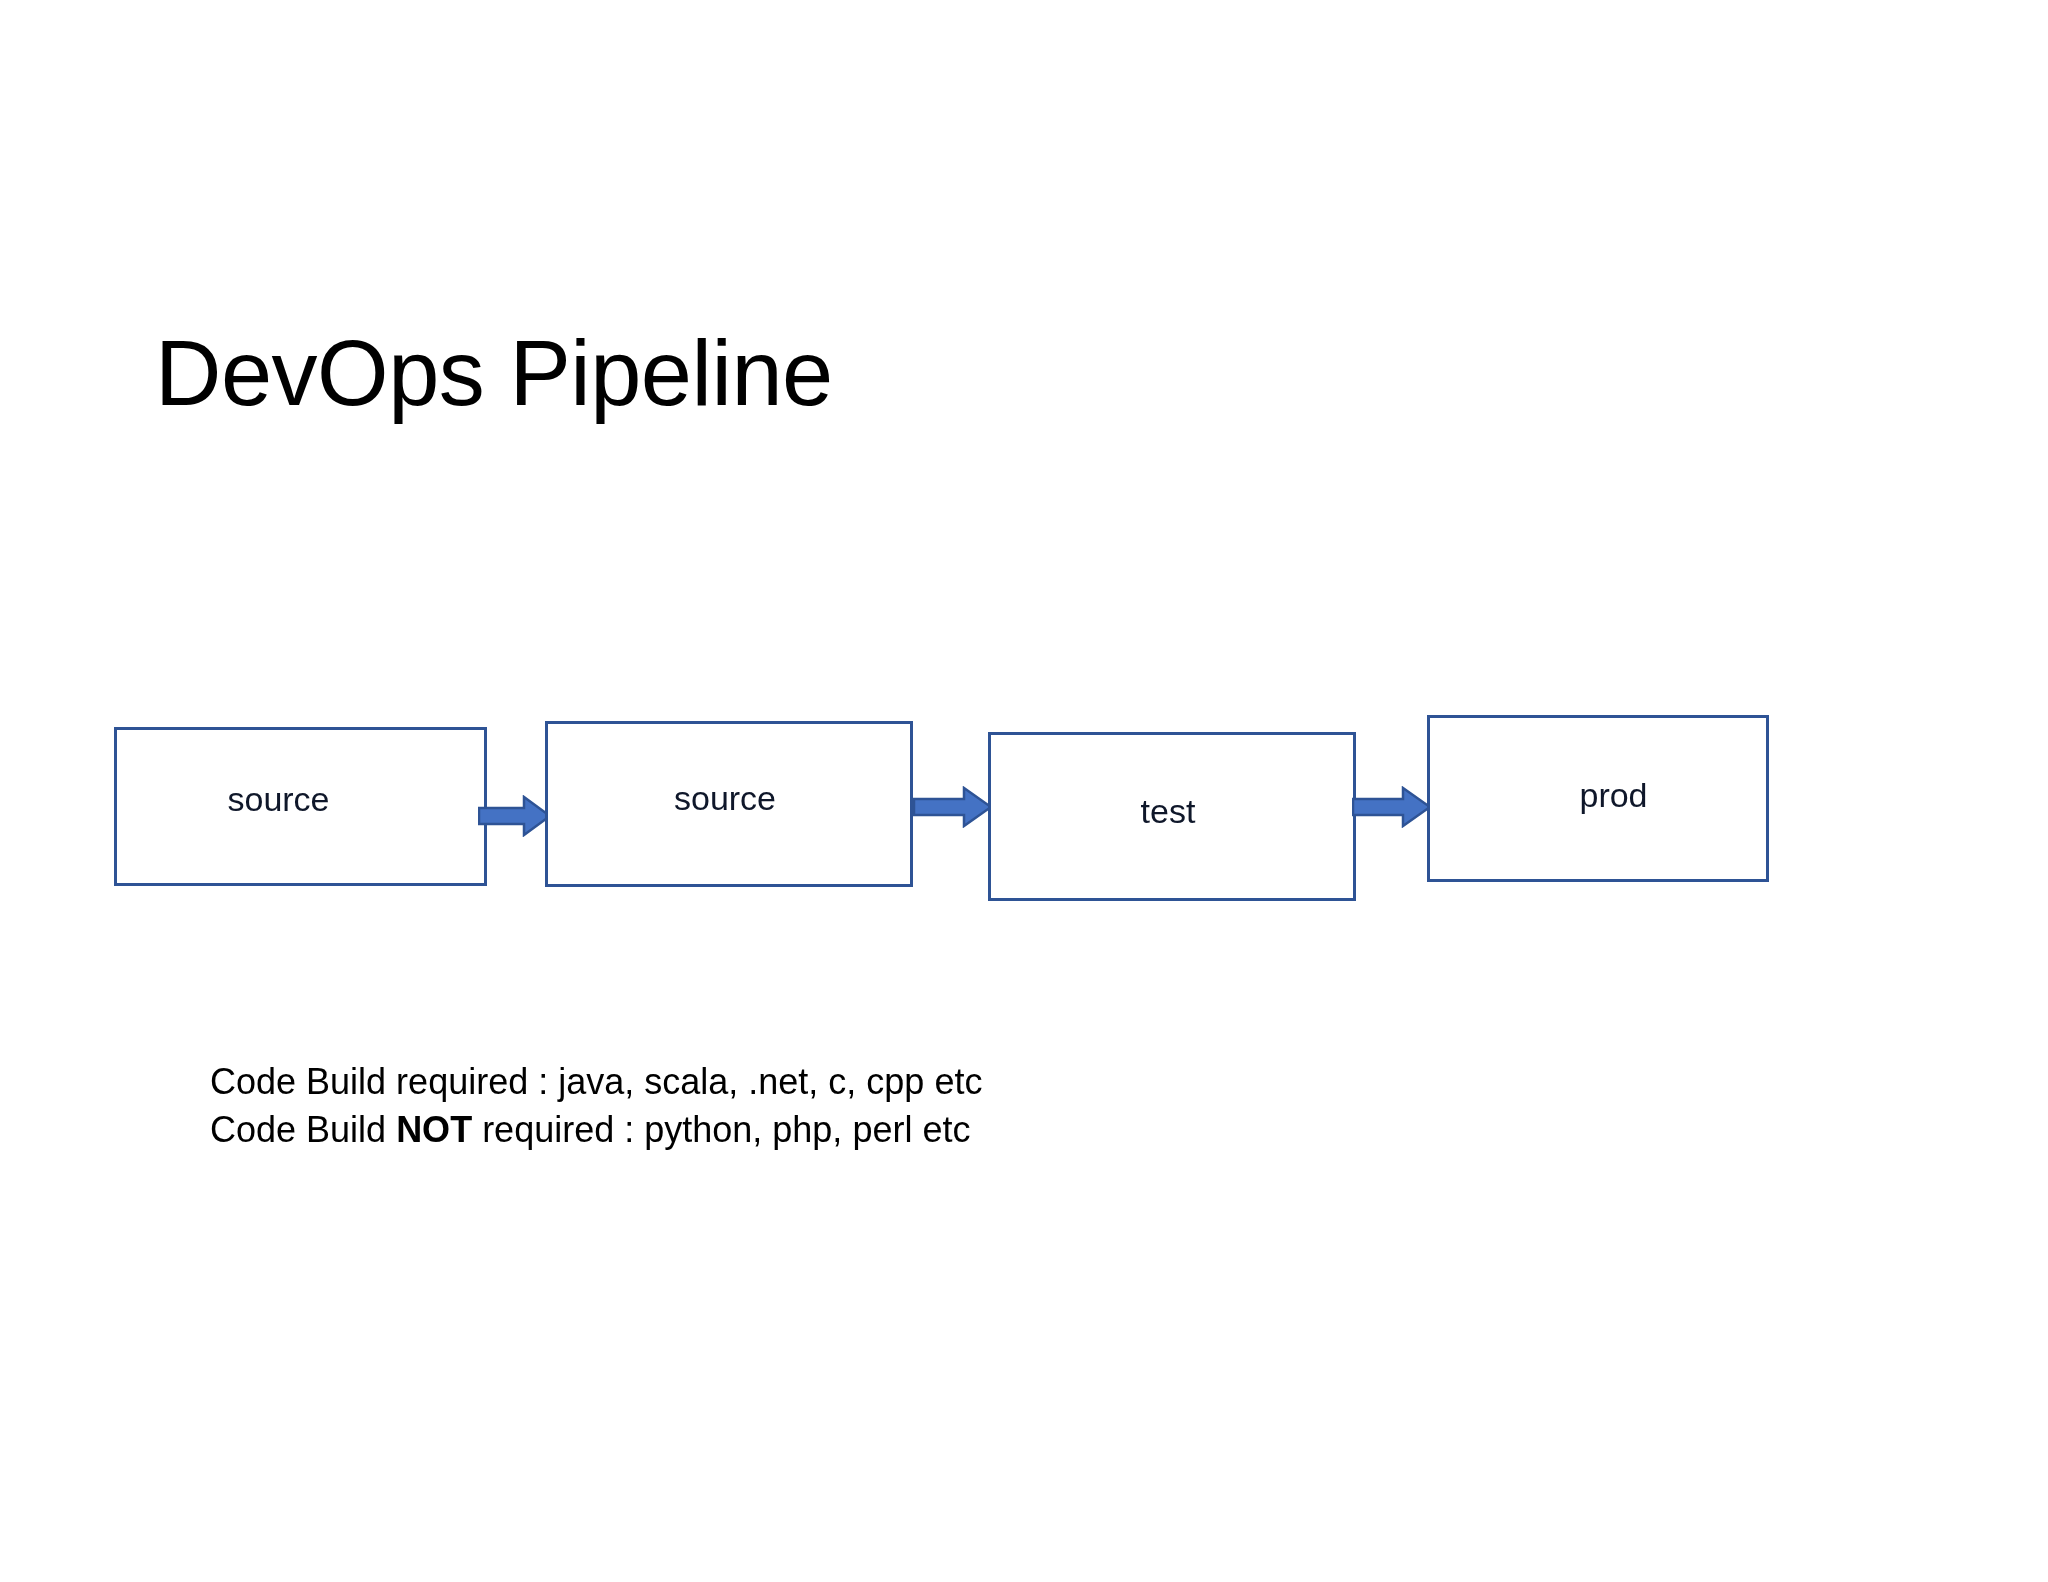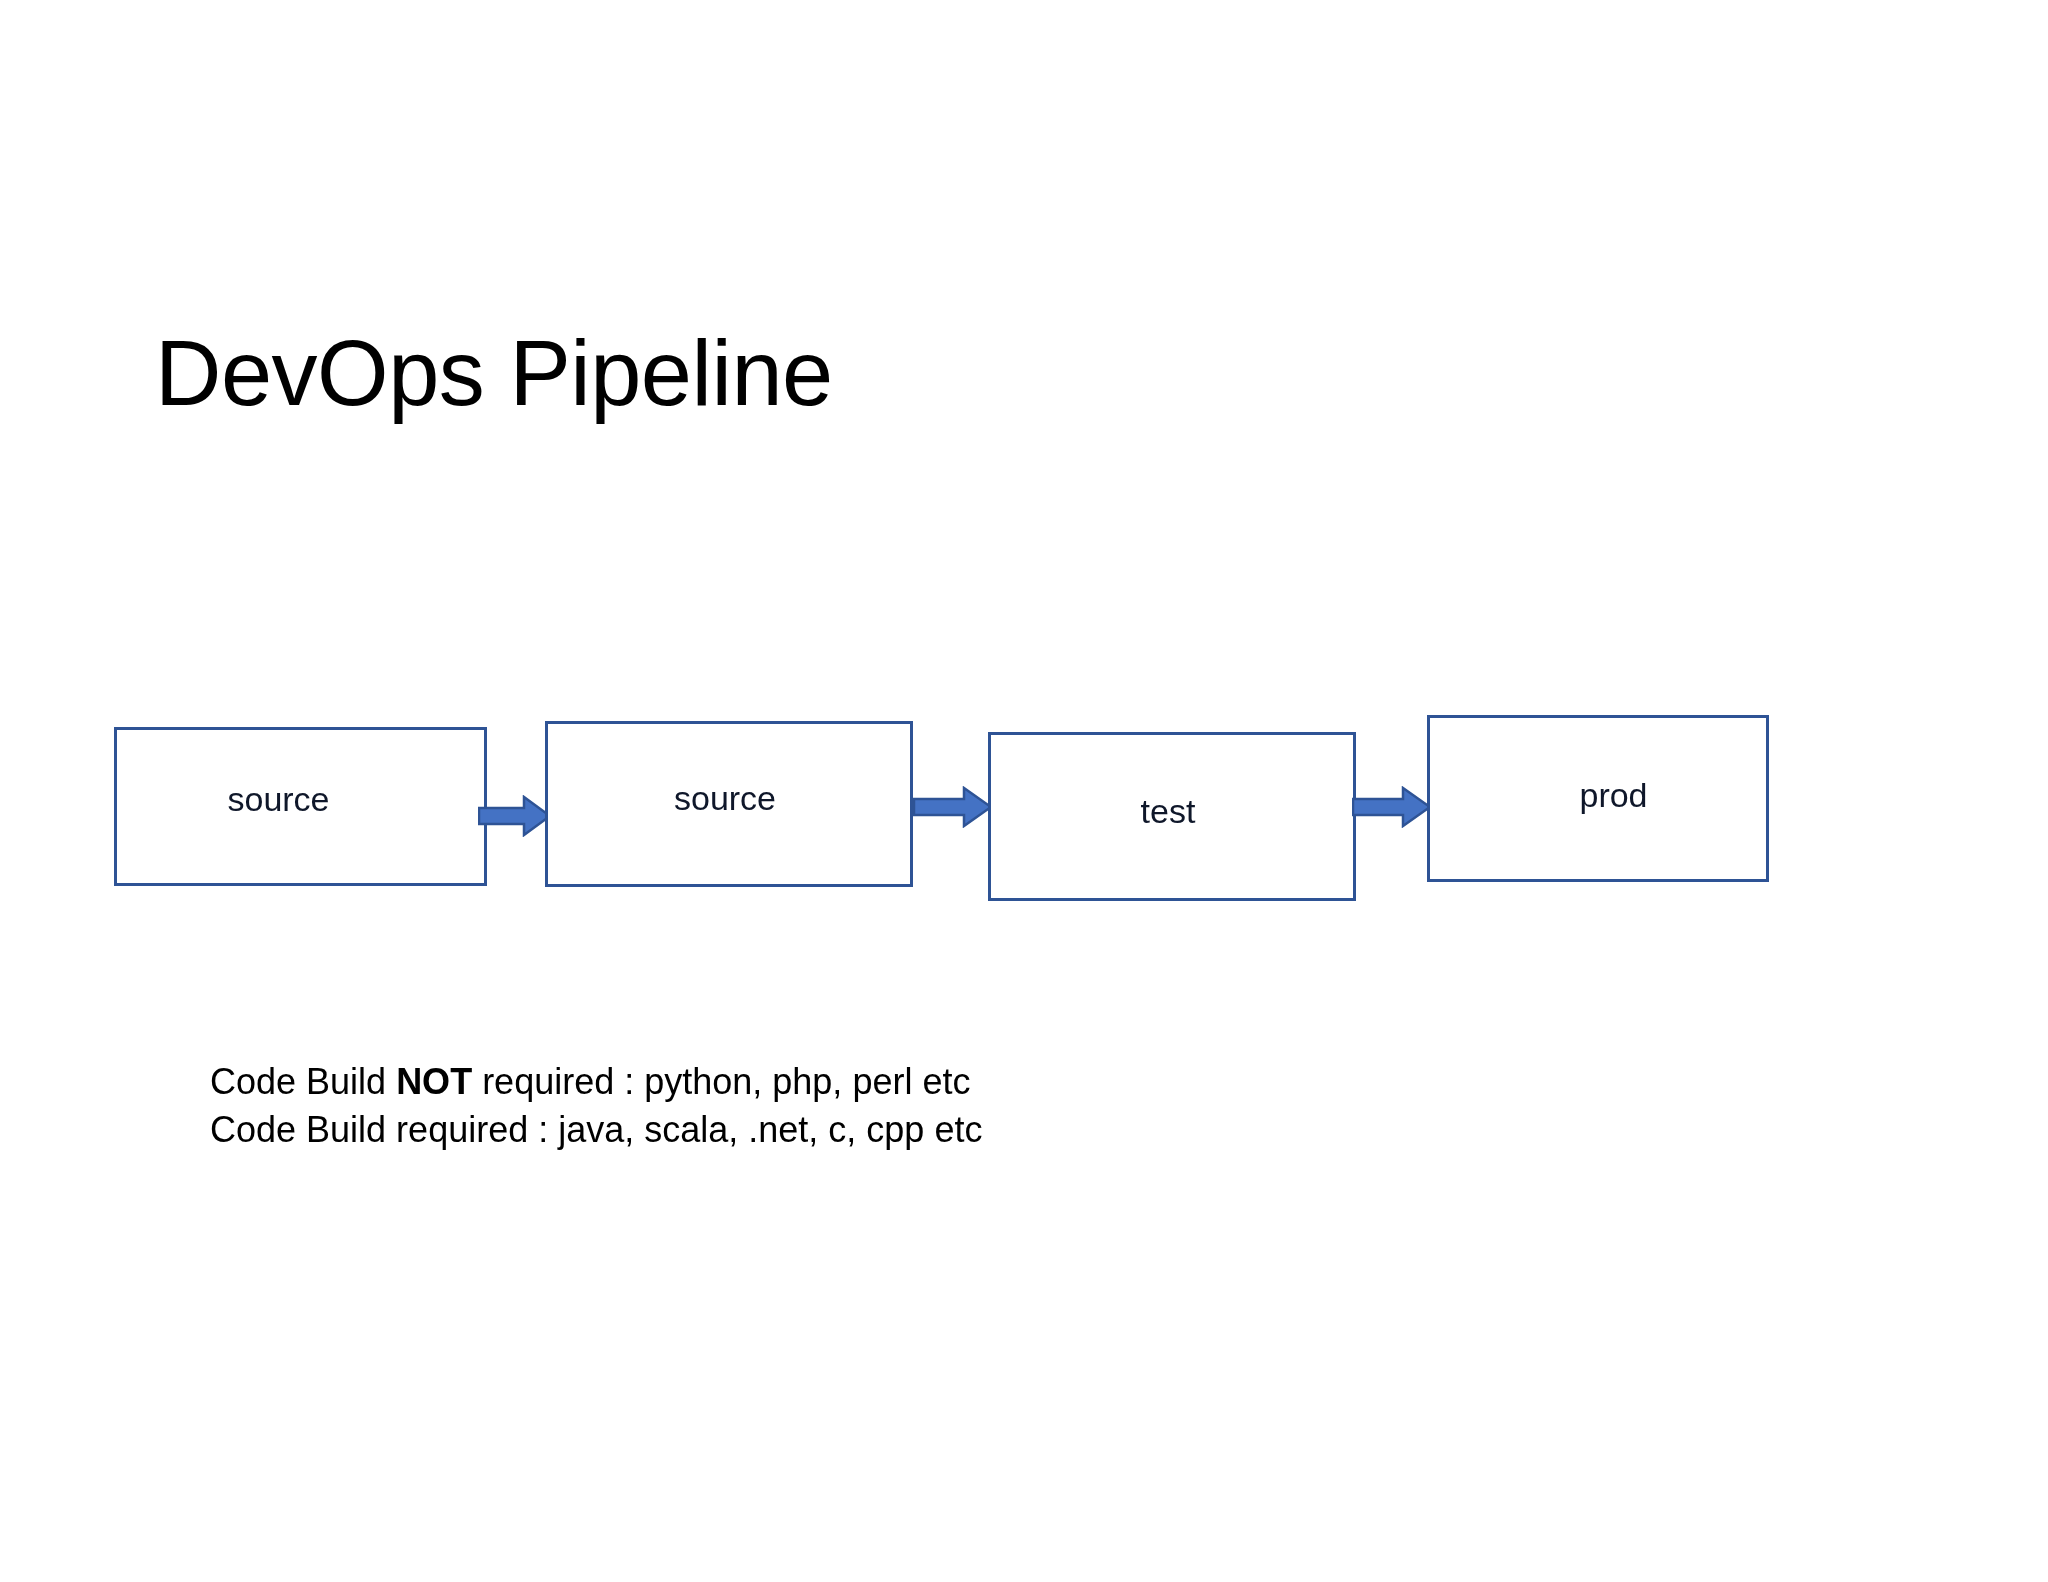--- a/index.html
+++ b/index.html
@@ -118,19 +118,19 @@
     <svg width="80" height="42" viewBox="0 0 80 42" xmlns="http://www.w3.org/2000/svg">
       <path d="M1 13 L51 13 L51 2 L78 21 L51 40 L51 29 L1 29 Z" fill="#4472C4" stroke="#2E5395" stroke-width="2.5" stroke-linejoin="miter"></path>
     </svg>
   </div>
 
   <div class="stage-box" id="box-prod">
     <span class="stage-label">prod</span>
   </div>
 
   <div id="notes">
+    <span class="note-line">Code Build required : java, scala, .net, c, cpp etc</span>
     <span class="note-line">
       <span>Code Build </span><span class="emph">NOT</span><span> required : python, php, perl etc</span>
     </span>
-    <span class="note-line">Code Build required : java, scala, .net, c, cpp etc</span>
   </div>
 
 </div>
 
 </body></html>

